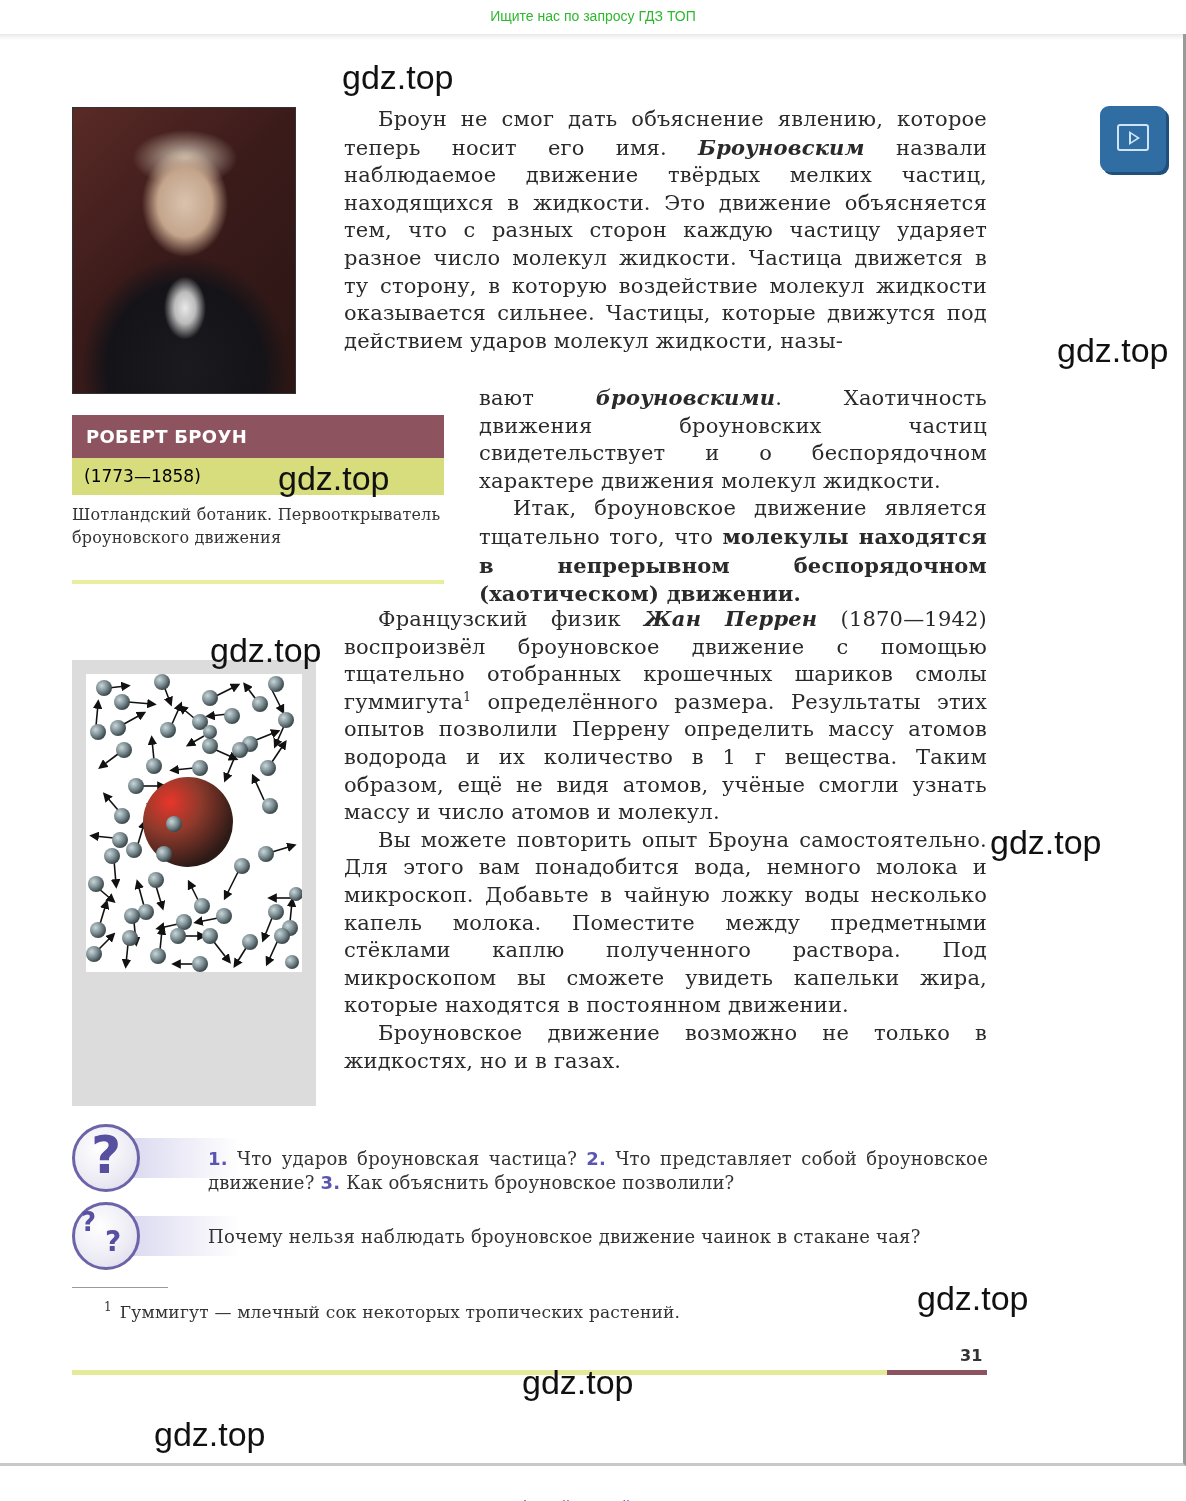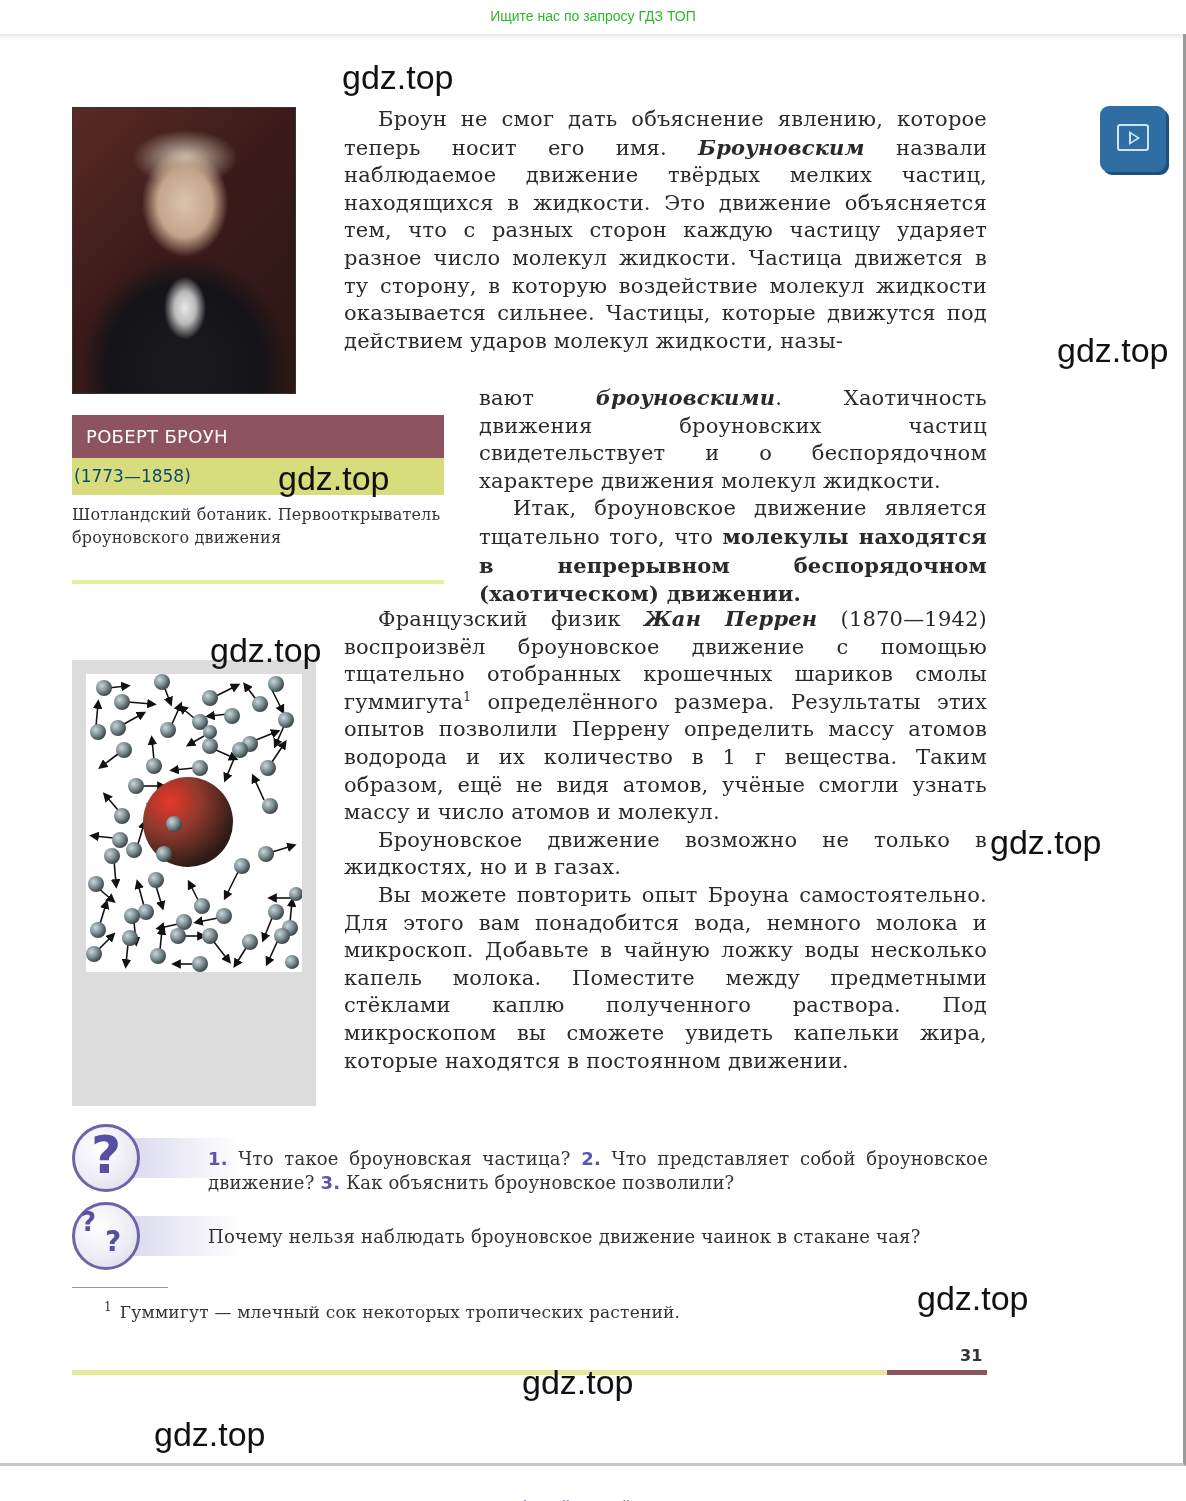--- a/index.html
+++ b/index.html
@@ -39,27 +39,27 @@
       radial-gradient(ellipse 75px 40px at 112px 50px, #cfc4b3 0%, rgba(0,0,0,0) 70%),
       radial-gradient(ellipse 30px 45px at 112px 200px, #e8e8e8 0%, #bbb 35%, rgba(0,0,0,0) 70%),
       radial-gradient(ellipse 130px 140px at 112px 260px, #1b1a1f 0%, #141318 60%, rgba(0,0,0,0) 80%),
       linear-gradient(135deg, #5a2a26 0%, #3a1b1a 45%, #2a1614 100%);
     border: 1px solid #333;
   }
 
   .bio-name {
     position: absolute; left: 72px; top: 415px; width: 372px; height: 43px;
     background: #8d5460; color: #fff; font-family: "DejaVu Sans", sans-serif;
-    font-weight: normal; font-size: 18px; line-height: 43px; padding-left: 14px;
+    font-weight: bold; font-size: 18px; line-height: 43px; padding-left: 14px;
     letter-spacing: 0.3px;
   }
   .bio-years {
     position: absolute; left: 72px; top: 458px; width: 372px; height: 37px;
     background: #d7dd7c; font-family: "DejaVu Sans", sans-serif;
-    font-size: 17px; line-height: 37px; padding-left: 2px; color: #0c4a6e;
+    font-size: 17px; line-height: 37px; padding-left: 12px; color: #000000;
   }
   .bio-desc {
     position: absolute; left: 72px; top: 503px; width: 372px;
     font-size: 16px; line-height: 23px; color: #333; letter-spacing: 0.2px;
   }
   .bio-rule {
     position: absolute; left: 72px; top: 580px; width: 372px; height: 4px; background: #e9ee9e;
   }
 
   
@@ -283,36 +283,36 @@
   <p><span>Броун не смог дать объяснение явлению, которое теперь носит его имя. </span><b class="bi">Броуновским</b><span> назвали наблюдаемое движение твёрдых мелких частиц, находящихся в жидкости. Это движение объясняется тем, что с разных сторон каждую частицу ударяет разное число молекул жидкости. Частица движется в ту сторону, в которую воздействие молекул жидкости оказывается сильнее. Частицы, которые движутся под действием ударов молекул жидкости, назы-</span></p>
 </div>
 
 <div class="body-text" style="left:479px; top:384px; width:508px;">
   <p class="noindent"><span>вают </span><b class="bi">броуновскими</b><span>. Хаотичность движения броуновских частиц свидетельствует и о беспорядочном характере движения молекул жидкости.</span></p>
   <p><span>Итак, броуновское движение является тщательно того, что </span><b>молекулы находятся в непрерывном беспорядочном (хаотическом) движении.</b></p>
 </div>
 
 <div class="body-text" style="left:344px; top:605px; width:643px;">
   <p><span>Французский физик </span><b class="bi">Жан Перрен</b><span> (1870—1942) воспроизвёл броуновское движение с помощью тщательно отобранных крошечных шариков смолы гуммигута</span><span class="sup">1</span><span> определённого размера. Результаты этих опытов позволили Перрену определить массу атомов водорода и их количество в 1 г вещества. Таким образом, ещё не видя атомов, учёные смогли узнать массу и число атомов и молекул.</span></p>
+  <p>Вы можете повторить опыт Броуна самостоятельно. Для этого вам понадобится вода, немного молока и микроскоп. Добавьте в чайную ложку воды несколько капель молока. Поместите между предметными стёклами каплю полученного раствора. Под микроскопом вы сможете увидеть капельки жира, которые находятся в постоянном движении.</p>
   <p>Броуновское движение возможно не только в жидкостях, но и в газах.</p>
-  <p>Вы можете повторить опыт Броуна самостоятельно. Для этого вам понадобится вода, немного молока и микроскоп. Добавьте в чайную ложку воды несколько капель молока. Поместите между предметными стёклами каплю полученного раствора. Под микроскопом вы сможете увидеть капельки жира, которые находятся в постоянном движении.</p>
 </div>
 
 <div class="video-btn">
   <div class="screen">
       <div class="tri"></div>
     </div>
 </div>
 
 <div class="q-band" style="left:120px; top:1138px;"></div>
 <div class="q-icon" style="left:72px; top:1124px;">
   <span class="q-mark" style="left:16px; top:-2px; font-size:52px;">?</span>
 </div>
 <div class="q-text" style="top:1147px;">
-  <span class="q-num">1.</span><span> Что такое броуновская частица? </span><span class="q-num">2.</span><span> Что представляет собой броуновское движение? </span><span class="q-num">3.</span><span> Как объяснить броуновское позволили?</span>
+  <span class="q-num">1.</span><span> Что ударов броуновская частица? </span><span class="q-num">2.</span><span> Что представляет собой броуновское движение? </span><span class="q-num">3.</span><span> Как объяснить броуновское позволили?</span>
 </div>
 
 <div class="q-band" style="left:120px; top:1216px;"></div>
 <div class="q-icon" style="left:72px; top:1202px;">
   <span class="q-mark" style="left:6px; top:2px; font-size:26px;">?</span>
   <span class="q-mark" style="left:30px; top:20px; font-size:28px;">?</span>
 </div>
 <div class="q-text" style="top:1225px;">Почему нельзя наблюдать броуновское движение чаинок в стакане чая?</div>
 
 <div class="footnote-rule"></div>

